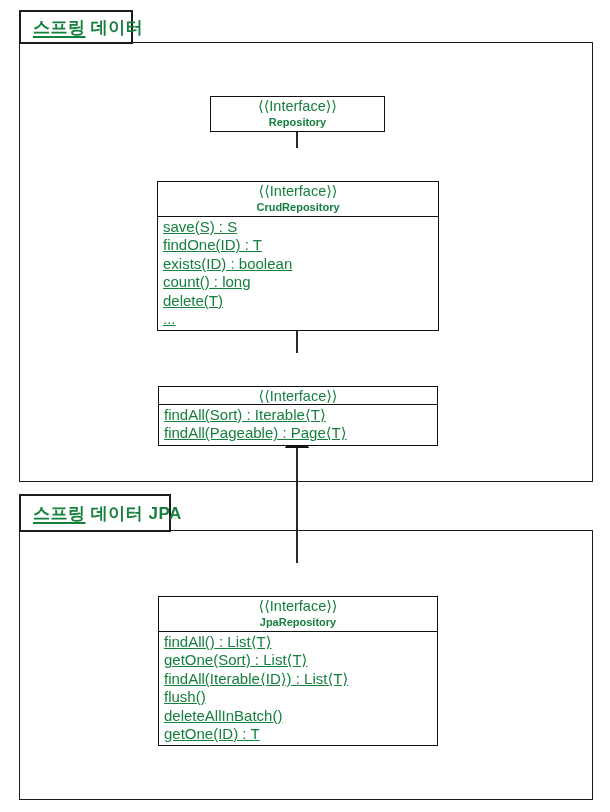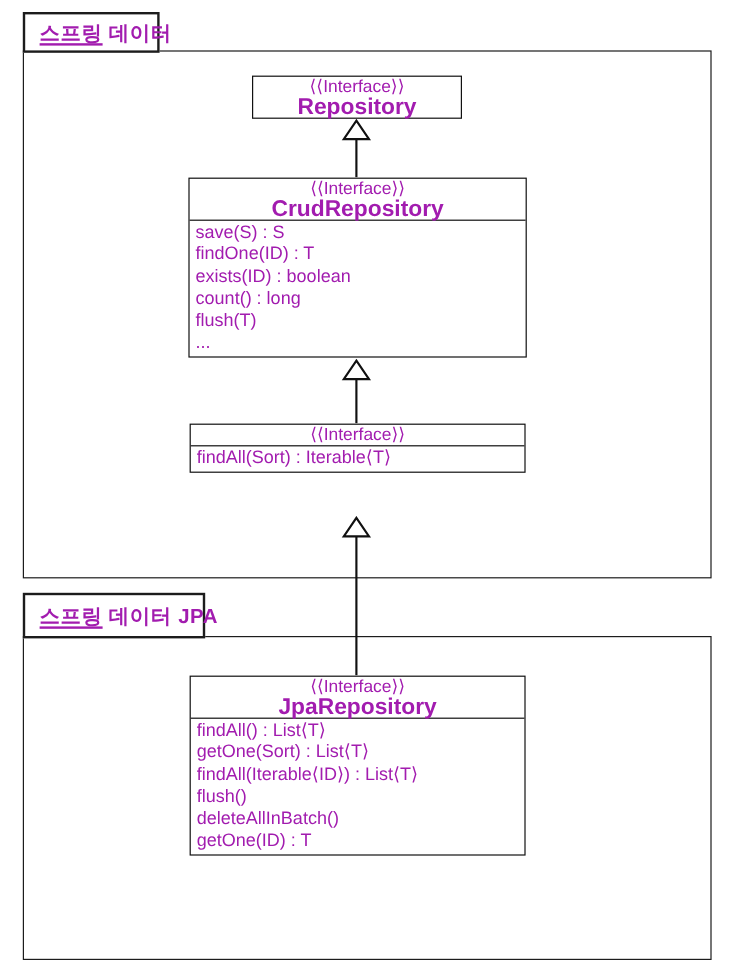--- a/index.html
+++ b/index.html
@@ -2,21 +2,21 @@
 <html><head>
 <meta charset="utf-8">
 <style>
   html, body { margin:0; padding:0; background:#ffffff; }
   .page {
     position: relative;
     width: 610px;
     height: 812px;
     background: #ffffff;
     font-family: "Liberation Sans", "DejaVu Sans", sans-serif;
-    color: #a21caf;
+    color: #15803d;
     overflow: hidden;
   }
   .frame {
     position: absolute;
     border: 1.5px solid #1c1c1c;
     background: #ffffff;
     box-sizing: border-box;
     z-index: 1;
   }
   .frame-label {
@@ -38,33 +38,35 @@
     text-decoration-thickness: 2px;
     text-underline-offset: 3px;
   }
   .connector { position: absolute; z-index: 2; }
   .uml-box {
     position: absolute;
     border: 1.5px solid #111111;
     background: #ffffff;
     box-sizing: border-box;
     z-index: 4;
+    margin-top: 33px;
   }
   .uml-header {
     text-align: center;
     padding: 1px 2px 0 2px;
   }
   .uml-header.with-sep { border-bottom: 1.5px solid #111111; }
   .stereotype { font-size: 14.5px; line-height: 16px; }
-  .cls-name  { font-size: 19px; line-height: 17px; font-weight: bold; }
+  .cls-name  { font-size: 11px; line-height: 17px; font-weight: bold; }
   .uml-body {
     padding: 1px 4px 2px 5px;
     font-size: 15px;
     line-height: 18.4px;
     white-space: nowrap;
+    text-decoration: underline;
   }
 </style>
 </head>
 <body>
 
 <div class="page">
 
   <div class="frame" style="left:19px; top:42px; width:574px; height:440px;"></div>
   <div class="frame-label" style="left:19px; top:10px; width:114px; height:34px;">
     <span class="ul">스프링</span><span> 데이터</span>
@@ -100,31 +102,32 @@
   <div class="uml-box" style="left:157px; top:148px; width:282px;">
     <div class="uml-header with-sep">
       <div class="stereotype">⟨⟨Interface⟩⟩</div>
       <div class="cls-name">CrudRepository</div>
     </div>
     <div class="uml-body">
       <div>save(S) : S</div>
       <div>findOne(ID) : T</div>
       <div>exists(ID) : boolean</div>
       <div>count() : long</div>
-      <div>flush(T)</div>
+      <div>delete(T)</div>
       <div>...</div>
     </div>
   </div>
 
   <div class="uml-box" style="left:158px; top:353px; width:280px;">
     <div class="uml-header with-sep">
       <div class="stereotype">⟨⟨Interface⟩⟩</div>
     </div>
     <div class="uml-body">
       <div>findAll(Sort) : Iterable⟨T⟩</div>
+      <div>findAll(Pageable) : Page⟨T⟩</div>
     </div>
   </div>
 
   <div class="uml-box" style="left:158px; top:563px; width:280px;">
     <div class="uml-header with-sep">
       <div class="stereotype">⟨⟨Interface⟩⟩</div>
       <div class="cls-name">JpaRepository</div>
     </div>
     <div class="uml-body">
       <div>findAll() : List⟨T⟩</div>

